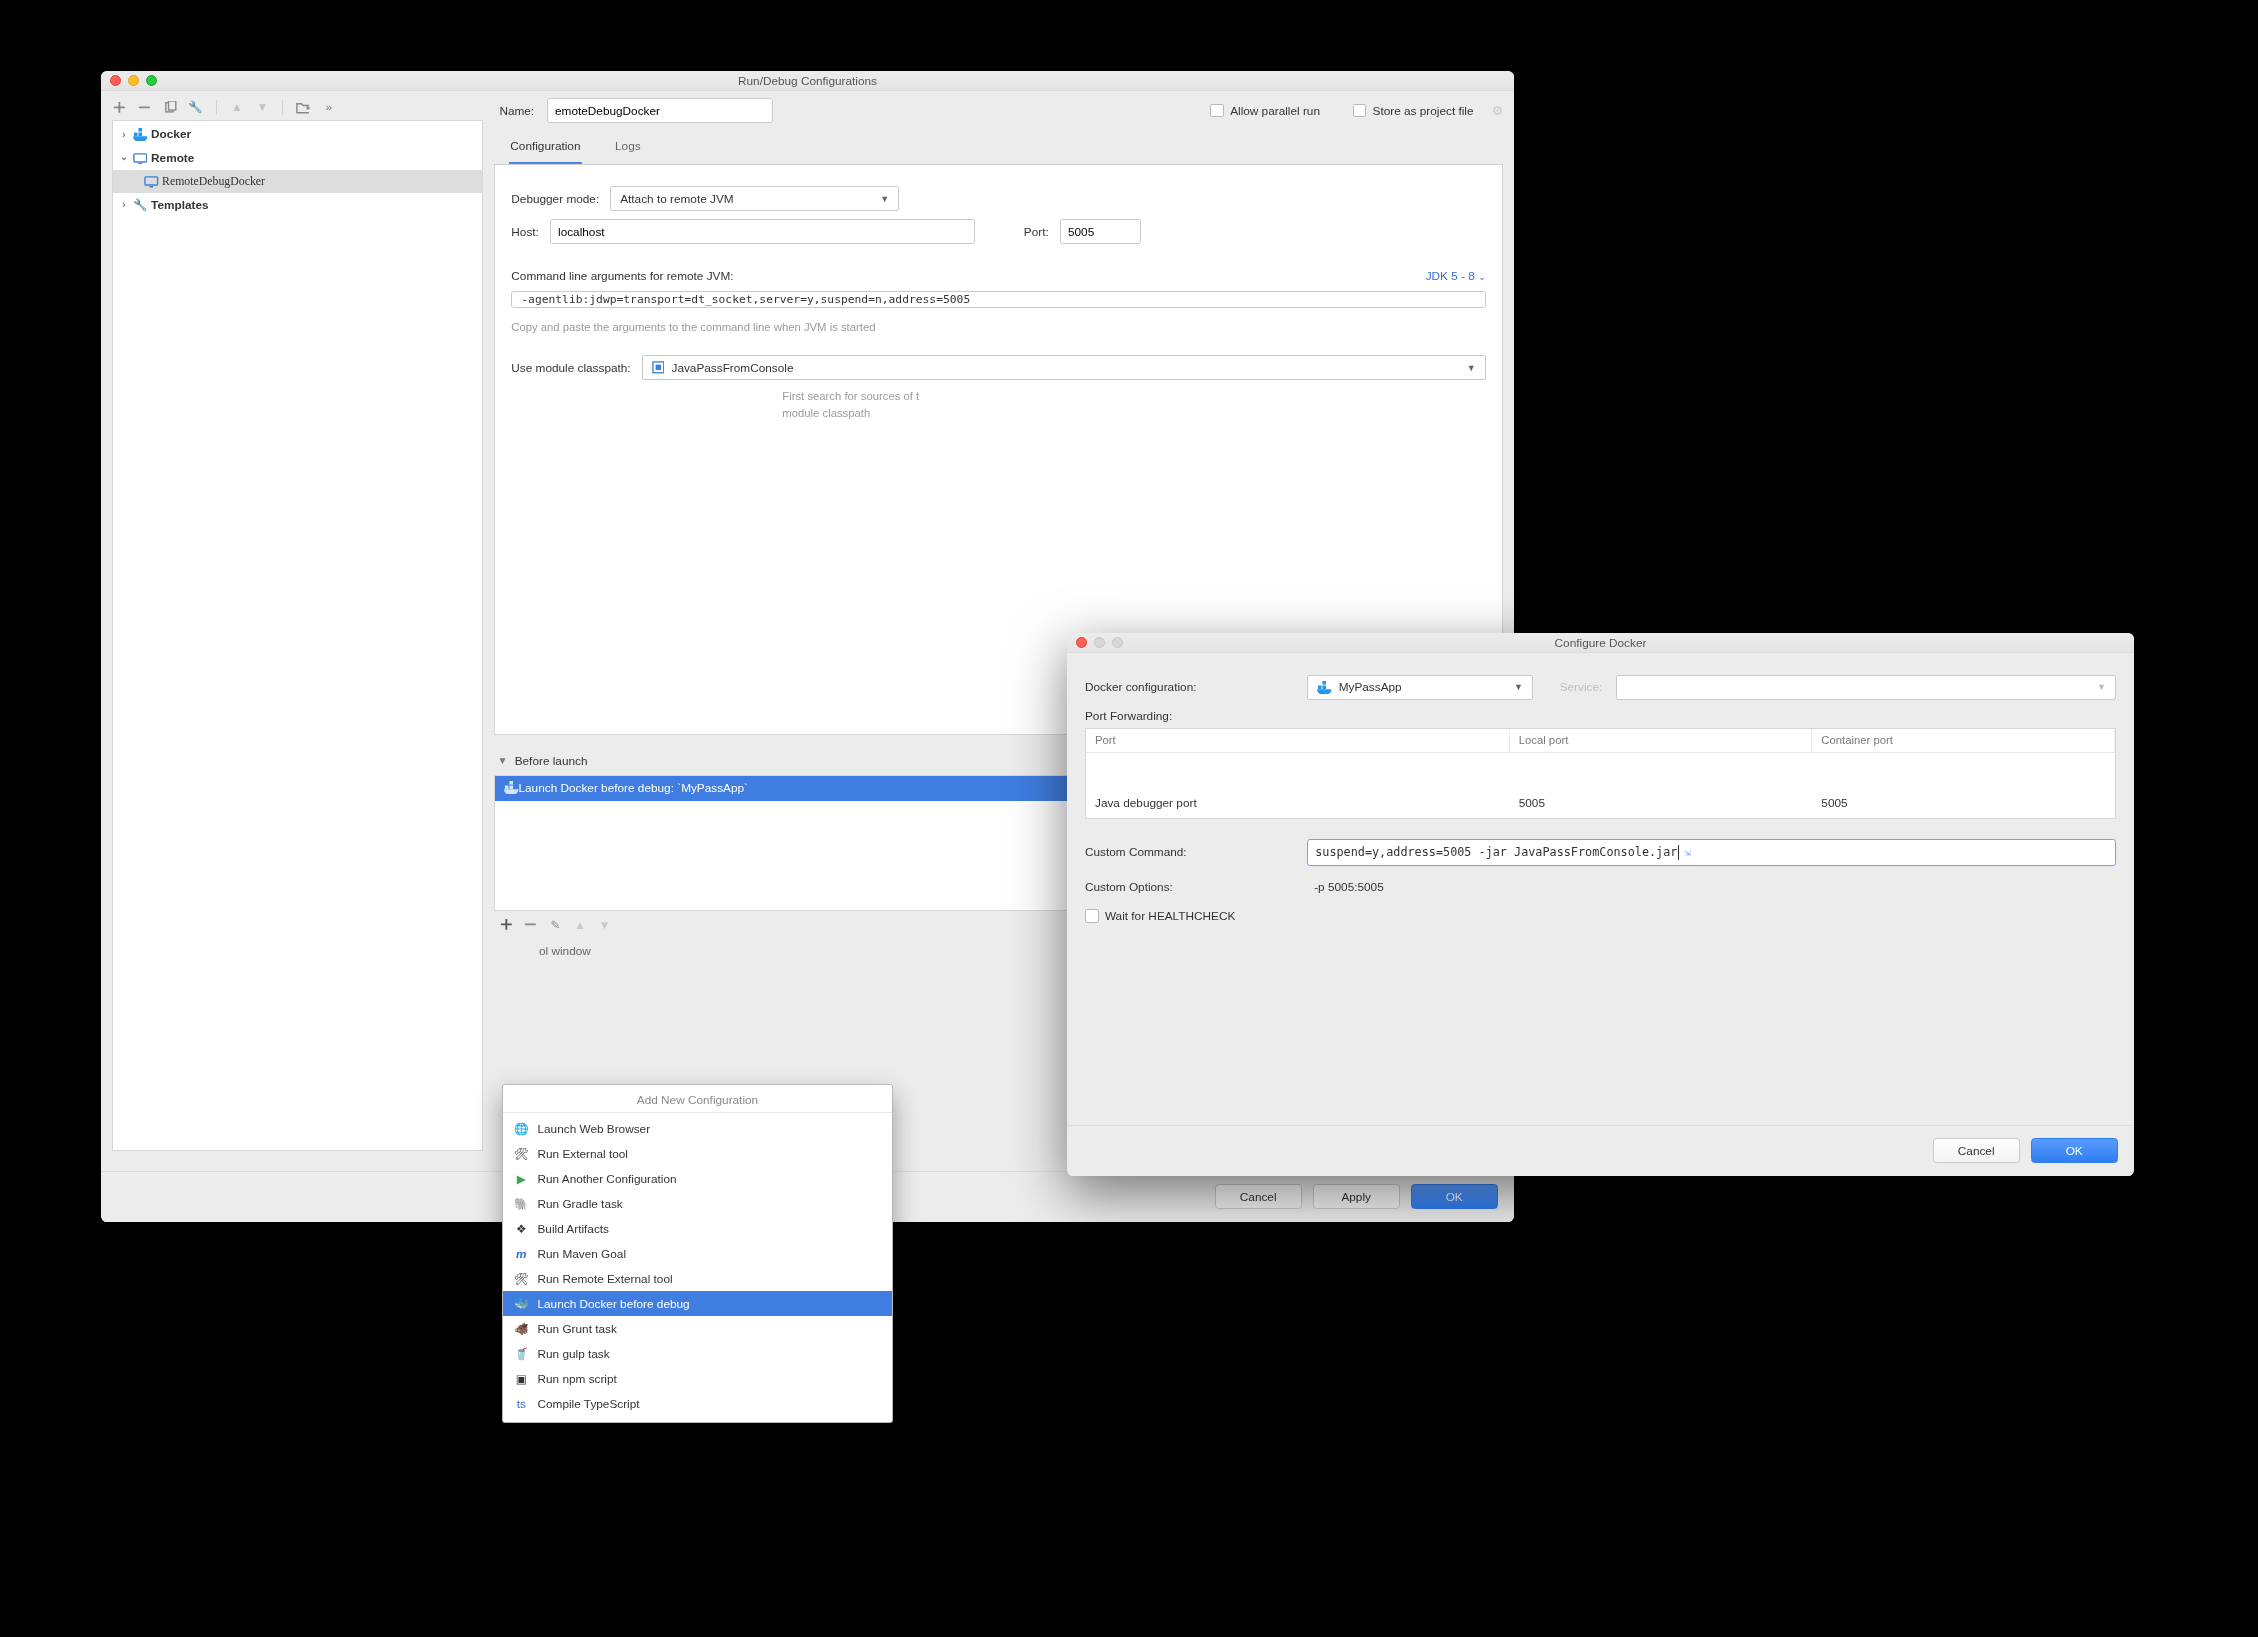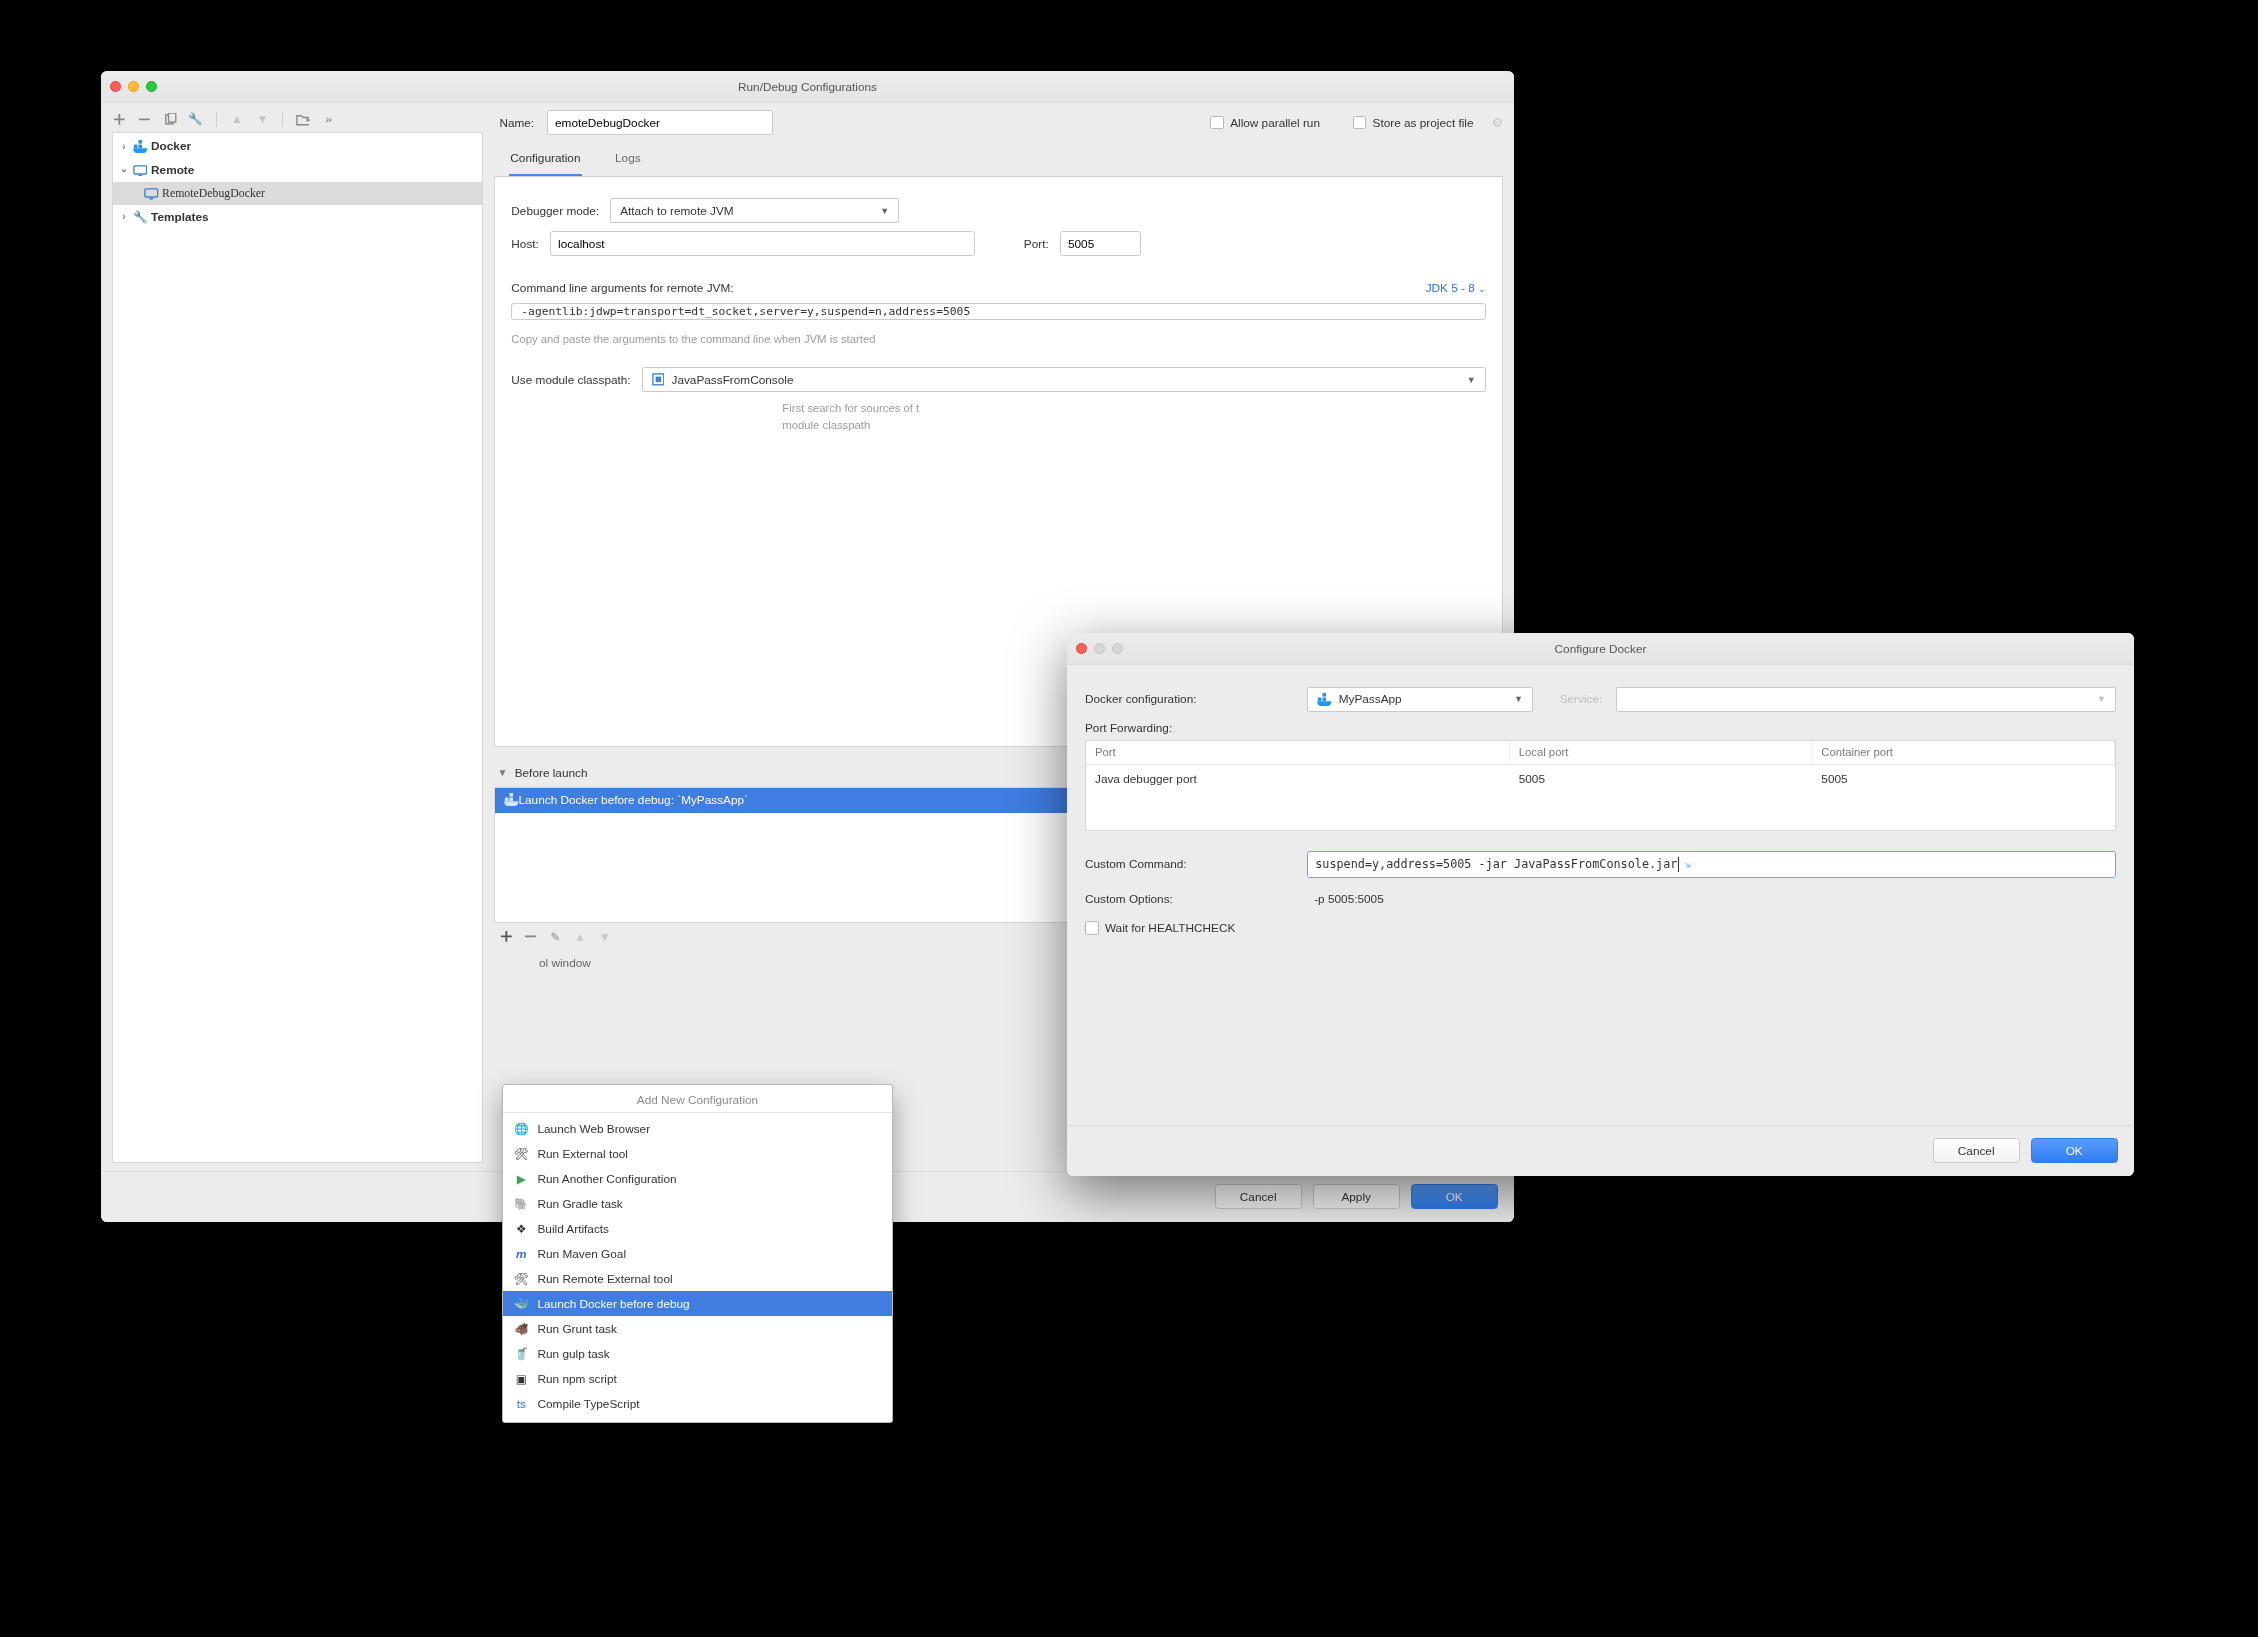--- a/index.html
+++ b/index.html
@@ -14,21 +14,21 @@
     position: relative;
   }
   .window {
     position: absolute;
     background: #ececec;
     border-radius: 6.3px;
     box-shadow: 0 16.3px 54px rgba(0,0,0,0.5);
     overflow: hidden;
   }
   .titlebar {
-    height: 32px;
+    height: 20px;
     display: flex;
     align-items: center;
     position: relative;
     background: linear-gradient(#ececec,#e4e4e4);
     border-bottom: 0.9px solid #dcdcdc;
   }
   .traffic {
     display: flex;
     gap: 7.2px;
     margin-left: 9px;
@@ -130,21 +130,21 @@
   .popup .pi { width:14.5px; height:14.5px; display:inline-flex; align-items:center; justify-content:center; font-size:11.8px;}
 
   
   #win-docker { left:1067px; top:633px; width:1067px; height:543px; z-index:6;}
   #win-docker .body { padding:12.7px 18px 0 18px;}
   #win-docker .drow { display:flex; align-items:center; gap:14px; margin:9px 0;}
   #win-docker .lbl2 { min-width:208px;}
   .pf-table { border:0.9px solid #d7d7d7; background:#fff; width:100%; }
   .pf-head, .pf-row { display:grid; grid-template-columns: 1.4fr 1fr 1fr; }
   .pf-head > div { padding:5.4px 9px; color:#7a7a7a; font-size:11.3px; border-bottom:0.9px solid #e5e5e5; border-right:0.9px solid #eee;}
-  .pf-row > div { padding:7.2px 9px; }
+  .pf-row > div { padding:7.2px 9px;margin-top:36px; }
   .pf-body { height:65px;}
   .focus-input { border:1.8px solid #6aa3ff; border-radius:2.7px; font-family:Menlo, monospace; height:27px; padding:0 7.2px; display:flex; align-items:center; flex:1; background:#fff;}
   .expand-ic { margin-left:5.4px; color:#6aa3ff; font-size:10px;}
   .plain-input { flex:1; height:25px; padding:0 7.2px; display:flex; align-items:center; background:transparent;}
   .svcsel { color:#bdbdbd;}
   .svcsel .caret{ color:#bdbdbd;}
 
   svg { display:block;}
 </style>
 </head>

